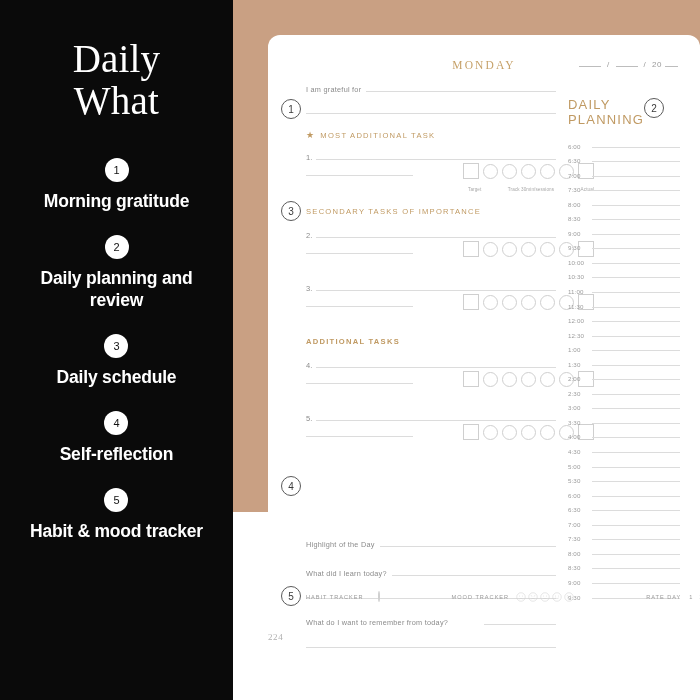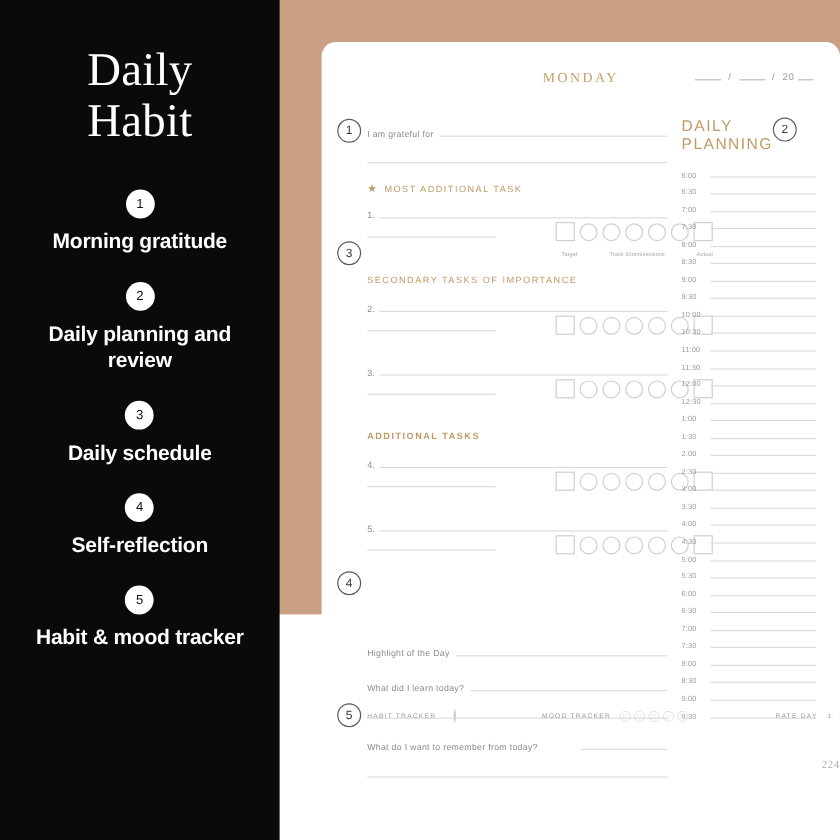--- a/index.html
+++ b/index.html
@@ -82,21 +82,21 @@
   .marker {
     position: absolute;
     width: 20px; height: 20px; border-radius: 50%;
     border: 1px solid #5a5a5a;
     color: #3a3a3a; font-size: 10px;
     display: flex; align-items: center; justify-content: center;
     font-family: "Liberation Sans", sans-serif;
   }
 
   
-  #left-col { position: absolute; left: 38px; top: 72px; width: 250px; }
+  #left-col { position: absolute; left: 38px; top: 50px; width: 250px; }
 
   .field-label {
     font-size: 7.3px; color: #8b8b8b; letter-spacing: 0.25px;
     white-space: nowrap;
   }
   .rule { border-bottom: 1px solid #dcdcdc; height: 1px; }
 
   .field-row { display: flex; align-items: flex-end; gap: 5px; }
   .field-row .rule { flex: 1; margin-bottom: 2px; }
   .full-rule { margin-top: 11px; }
@@ -158,34 +158,34 @@
   }
   #habit-circle {
     width: 11px; height: 11px; border-radius: 50%; border: 1px solid #cfcfcf;
     margin-left: 14px;
   }
   #mood-group { display: flex; align-items: center; gap: 2px; margin-left: 7px; }
   .mood-face { width: 10px; height: 10px; }
   #rate-nums { display: flex; gap: 7px; margin-left: 8px; }
   .rate-num { font-size: 5.6px; color: #9a9a9a; }
   #page-number {
-    position: absolute; left: 0; right: 0; top: 597px; text-align: right;
+    position: absolute; left: 0; right: 0; top: 597px; text-align: left;
     font-family: "Liberation Serif", serif;
     font-size: 9px; color: #b0b0b0; letter-spacing: 0.6px;
   }
 </style>
 </head>
 <body>
 
 <div id="root">
 
   <div id="left-panel">
     <div id="left-title">
       <div>Daily</div>
-      <div>Habit</div>
+      <div>What</div>
     </div>
 
     <div class="feature">
       <div class="feat-badge">1</div>
       <div class="feat-label">Morning gratitude</div>
     </div>
     <div class="feature">
       <div class="feat-badge">2</div>
       <div class="feat-label">Daily planning and review</div>
     </div>

